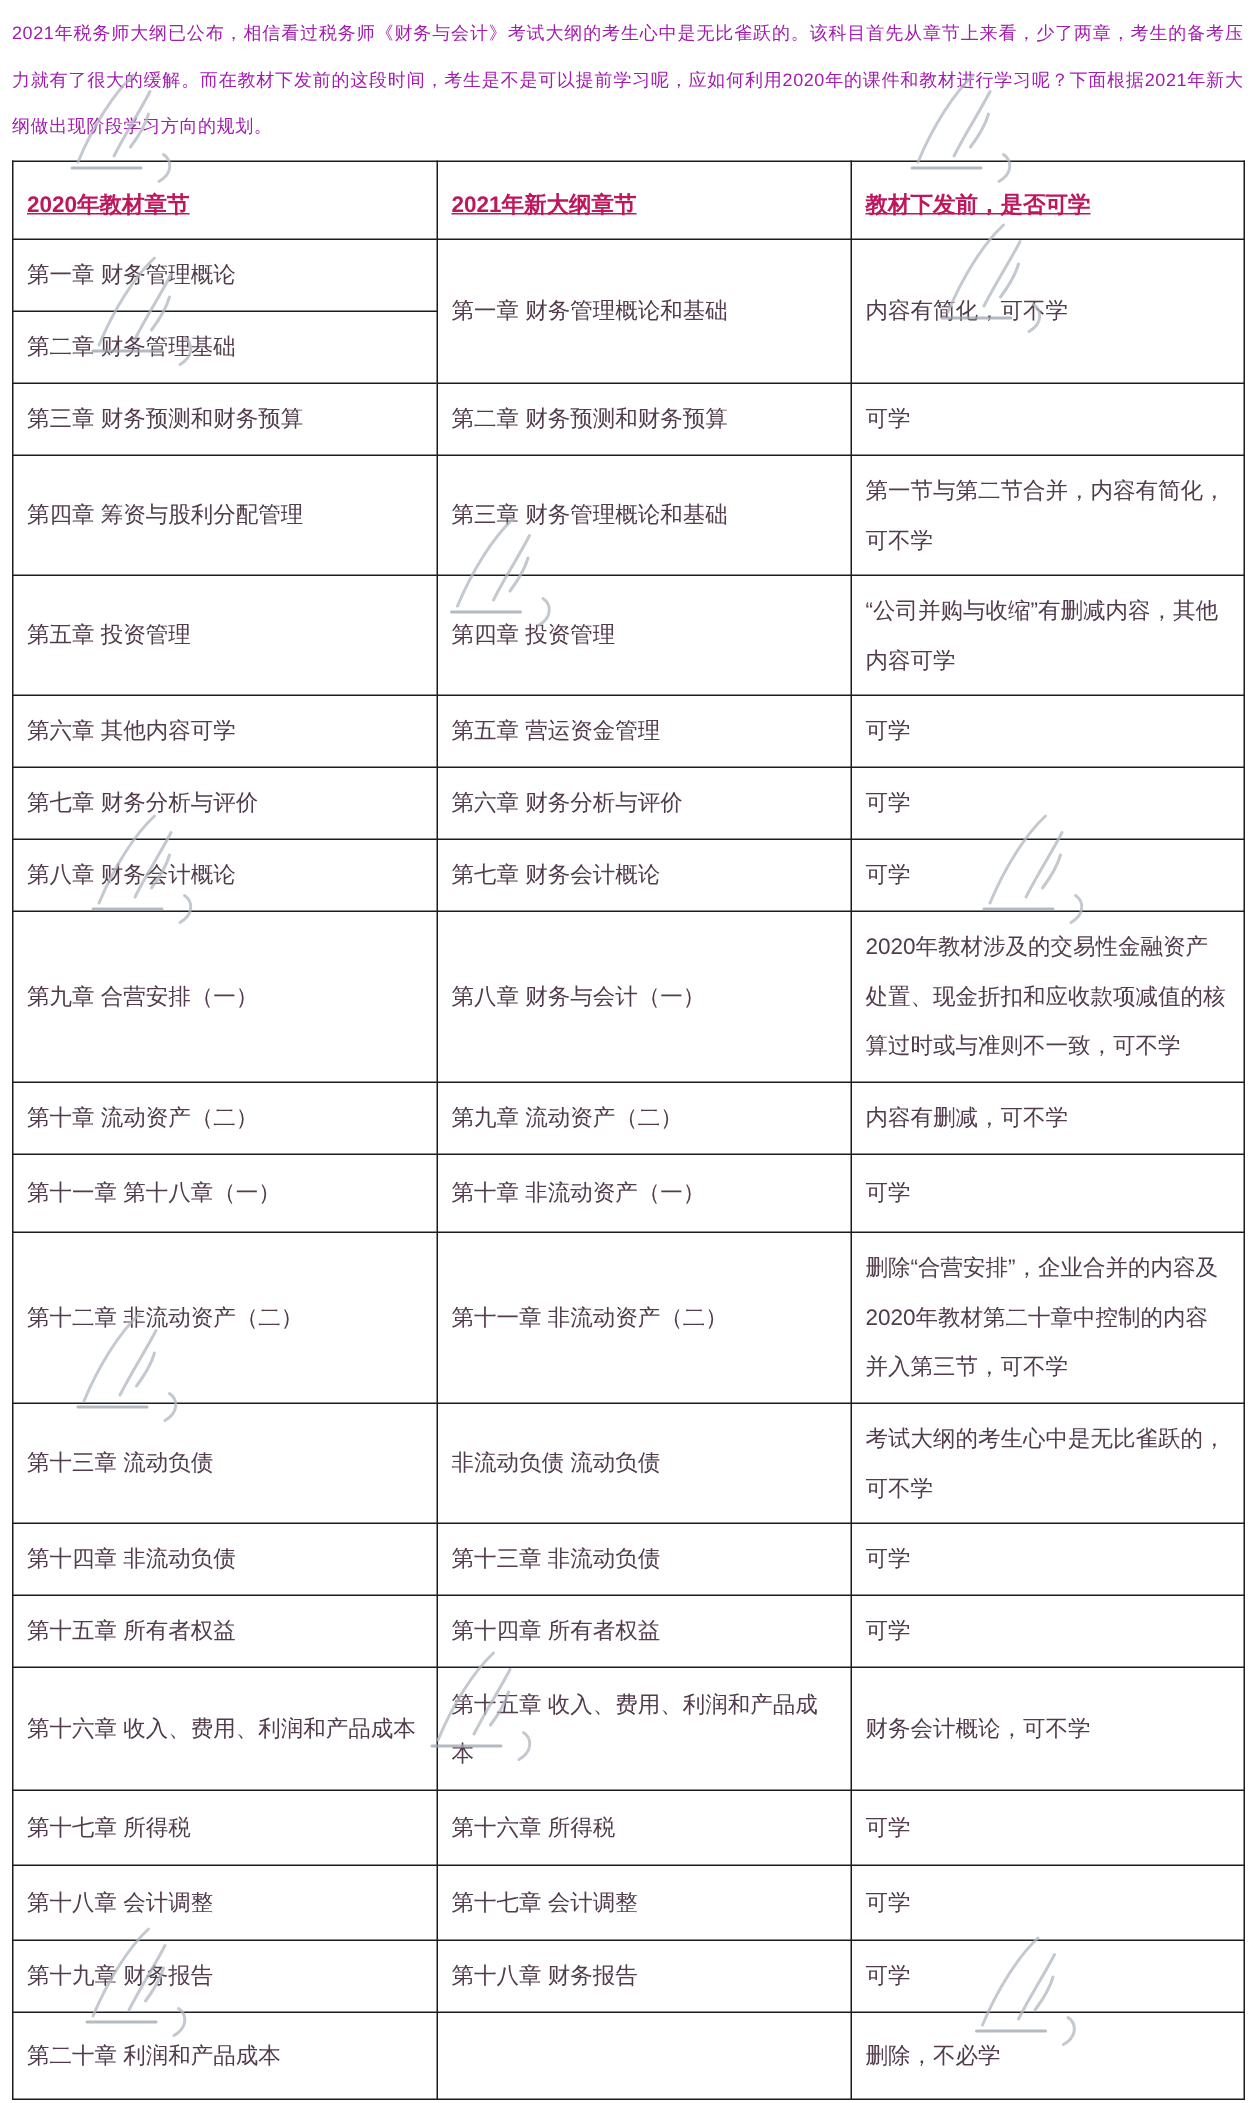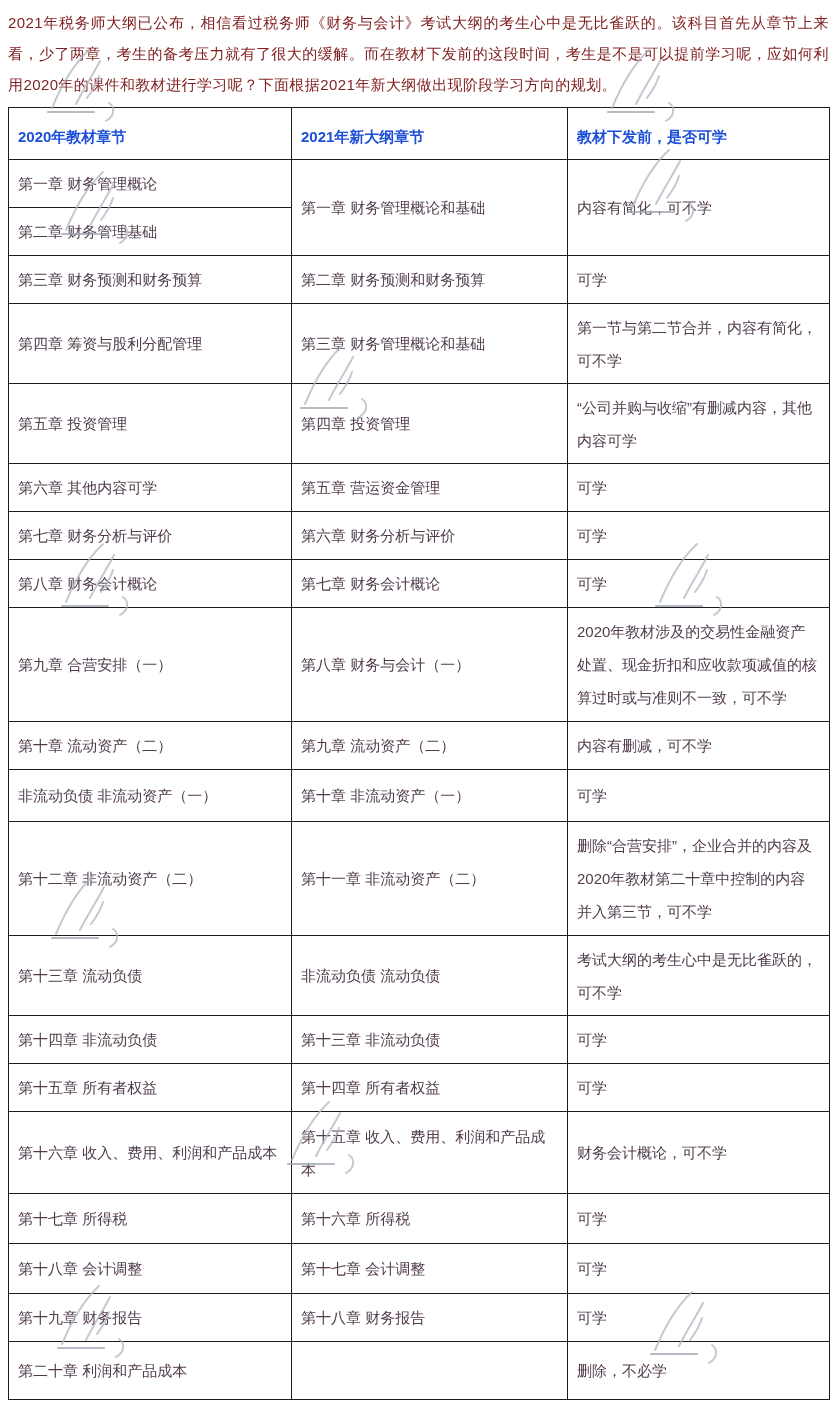--- a/index.html
+++ b/index.html
@@ -11,24 +11,24 @@
   }
   .page {
     position: relative;
     width: 837px;
     min-height: 1402px;
     padding: 7px 8px 4px 8px;
     overflow: hidden;
   }
   .intro {
     width: 821px;
-    font-size: 15px;
+    font-size: 12px;
     line-height: 31px;
     text-align: justify;
-    color: #7f1d1d;
+    color: #a21caf;
     letter-spacing: 0.4px;
     margin-bottom: 7px;
   }
   table.cmp {
     width: 821px;
     border-collapse: collapse;
     table-layout: fixed;
     font-size: 15px;
     color: #513b4c;
   }
@@ -39,23 +39,24 @@
     border: 1px solid #1c1c1c;
     vertical-align: middle;
     padding: 6px 10px 6px 9px;
     line-height: 33px;
     text-align: left;
     font-weight: normal;
     word-break: break-all;
   }
   table.cmp th {
     font-weight: bold;
-    color: #1d4ed8;
+    color: #be185d;
     vertical-align: middle;
     padding-bottom: 0;
+    text-decoration: underline;
   }
   
   .wm {
     position: absolute;
     width: 86px;
     height: 78px;
     opacity: 0.75;
     pointer-events: none;
   }
   .hidden-defs { position: absolute; width: 0; height: 0; overflow: hidden; }
@@ -135,21 +136,21 @@
         <td>第九章 合营安排（一）</td>
         <td>第八章 财务与会计（一）</td>
         <td>2020年教材涉及的交易性金融资产处置、现金折扣和应收款项减值的核算过时或与准则不一致，可不学</td>
       </tr>
       <tr style="height:48px">
         <td>第十章 流动资产（二）</td>
         <td>第九章 流动资产（二）</td>
         <td>内容有删减，可不学</td>
       </tr>
       <tr style="height:52px">
-        <td>非流动负债 非流动资产（一）</td>
+        <td>第十一章 第十八章（一）</td>
         <td>第十章 非流动资产（一）</td>
         <td>可学</td>
       </tr>
       <tr style="height:114px">
         <td>第十二章 非流动资产（二）</td>
         <td>第十一章 非流动资产（二）</td>
         <td>删除“合营安排”，企业合并的内容及2020年教材第二十章中控制的内容并入第三节，可不学</td>
       </tr>
       <tr style="height:80px">
         <td>第十三章 流动负债</td>

